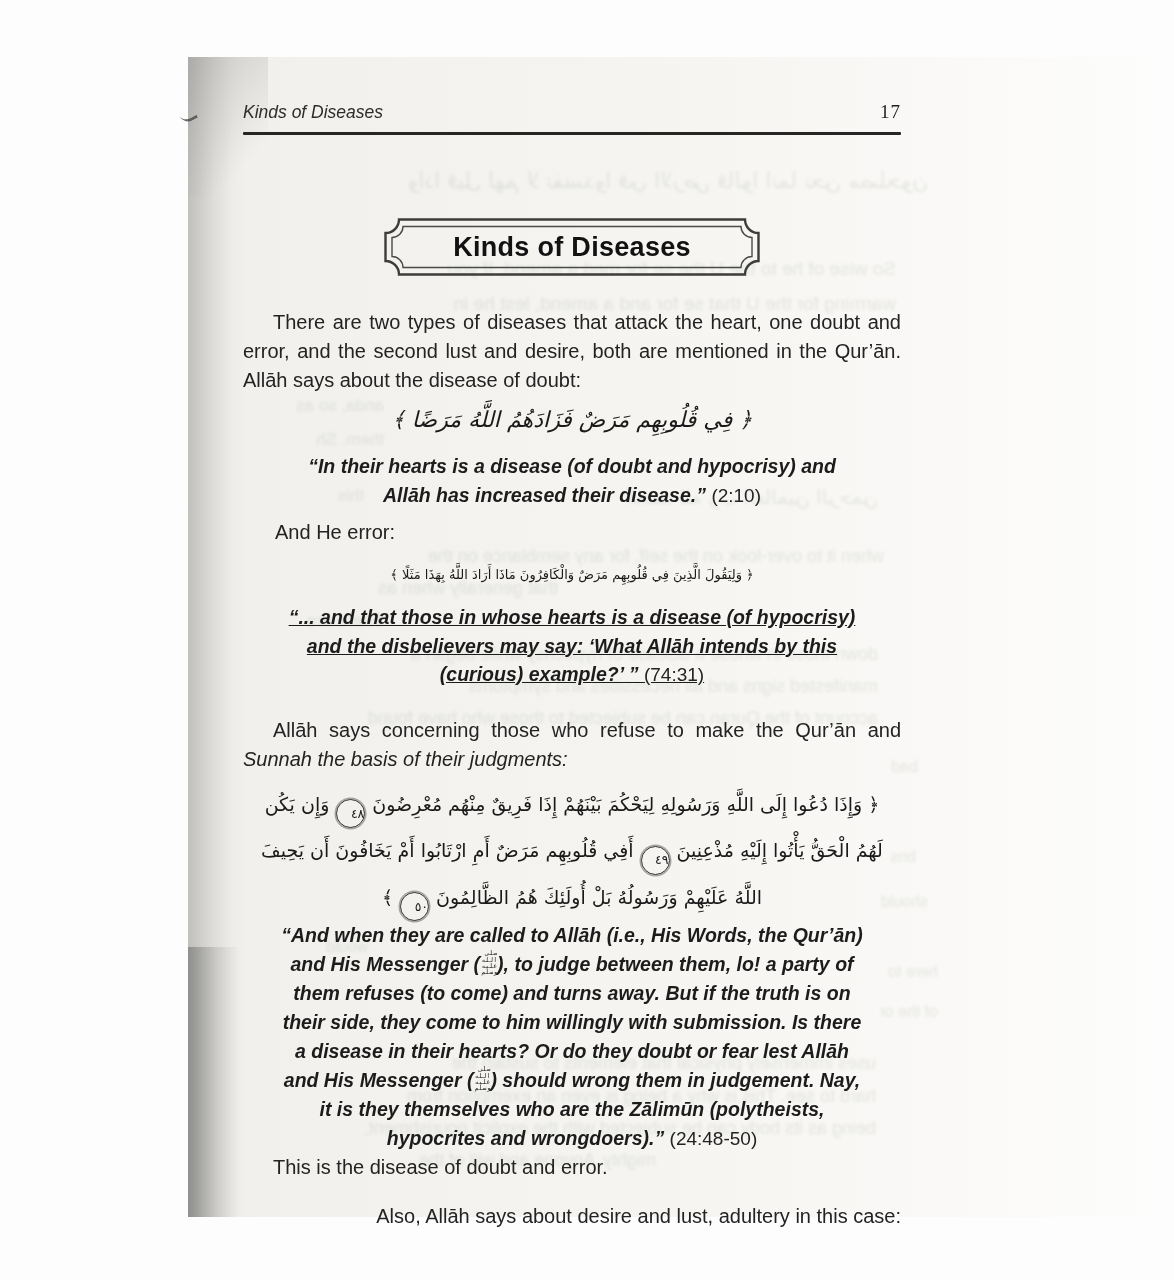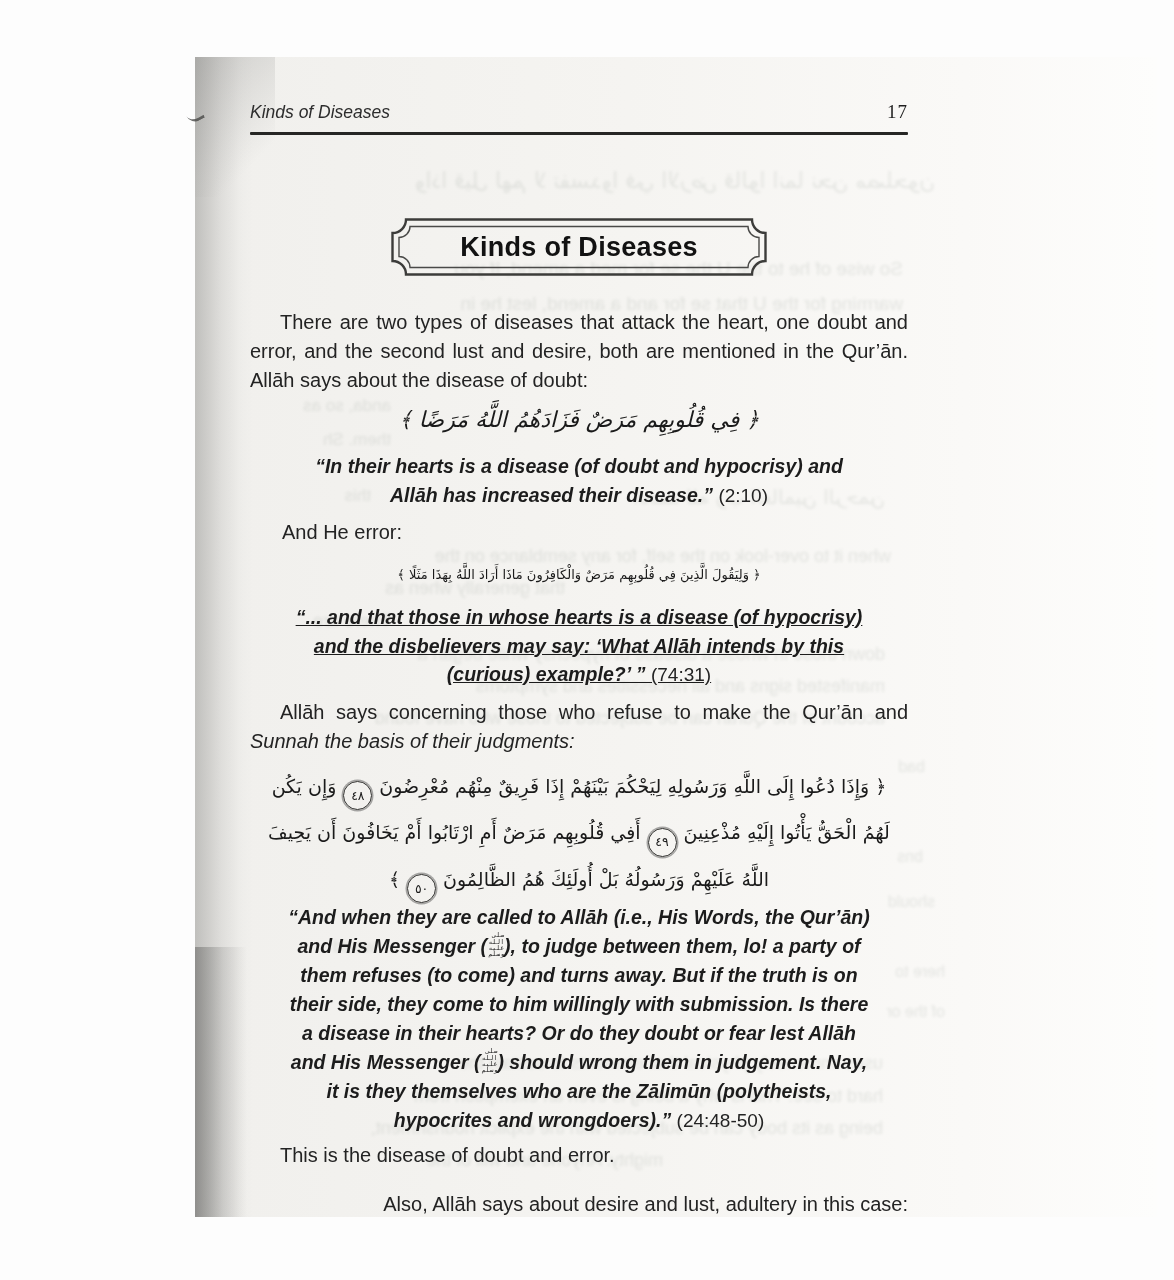--- a/index.html
+++ b/index.html
@@ -1,21 +1,21 @@
 <!DOCTYPE html>
 <html><head>
 <meta charset="utf-8">
 <style>
   html,body{margin:0;padding:0;}
   body{
     width:1174px;height:1280px;background:#fdfdfd;overflow:hidden;position:relative;
     font-family:"Liberation Sans",sans-serif;color:#232323;
   }
   .page{
-    position:absolute;left:195px;top:57px;width:962px;height:1160px;
+    position:absolute;left:188px;top:57px;width:962px;height:1160px;
     background:linear-gradient(90deg,#e7e6e3 0%,#f1f0ed 5%,#f5f4f1 45%,#faf9f7 80%,#fdfdfc 100%);
   }
   .edge-left{position:absolute;left:0;top:0;bottom:0;width:58px;pointer-events:none;
     background:linear-gradient(90deg,rgba(110,110,108,.32),rgba(150,150,148,.16) 45%,rgba(180,180,178,.06) 75%,transparent);}
   .edge-bl{position:absolute;left:0;bottom:0;width:52px;height:270px;pointer-events:none;
     background:linear-gradient(90deg,rgba(75,75,73,.42),rgba(120,120,118,.2) 55%,transparent);}
   .smudge-tl{position:absolute;left:0;top:0;width:80px;height:140px;pointer-events:none;
     background:linear-gradient(135deg,rgba(120,120,118,.30),rgba(160,160,158,.12) 55%,transparent 75%);}
   .mark-left{position:absolute;left:-8px;top:52px;width:16px;height:10px;
     border-bottom:3px solid #4a4a48;border-radius:0 0 0 10px;transform:rotate(-28deg);opacity:.8;}
@@ -36,31 +36,31 @@
   .justify{text-align:justify;}
   .indent{text-indent:30px;}
   .lead{padding-left:32px;}
   .it{font-style:italic;}
   .mt-para1{margin-top:31px;}
   .mt-a1{margin-top:5px;}
   .mt-q1{margin-top:12px;}
   .mt-lead{margin-top:8px;}
   .mt-a2{margin-top:8px;}
   .mt-q2{margin-top:8px;}
-  .mt-p2{margin-top:8px;}
+  .mt-p2{margin-top:26px;}
   .mt-ab{margin-top:8px;}
   .mt-q3{margin-top:0px;}
-  .mt-p3{margin-top:6px;}
+  .mt-p3{}
   .mt-p4{margin-top:20px;text-align:right;}
   .arabic{font-family:"DejaVu Sans",sans-serif;text-align:center;color:#1a1a1a;white-space:nowrap;}
   .arabic-one{font-size:22px;line-height:40px;font-style:italic;}
   .arabic-one-long{font-size:13px;line-height:40px;}
   .arabic-block .aline{font-family:"DejaVu Sans",sans-serif;font-size:19px;line-height:44px;
     text-align:center;color:#1a1a1a;white-space:nowrap;}
-  .ayah{display:inline-flex;align-items:center;justify-content:center;width:27px;height:27px;
+  .ayah{display:inline-flex;align-items:center;width:27px;height:27px;
     border:1.6px solid #2e2e2c;border-radius:50%;box-shadow:0 0 0 1.5px rgba(46,46,44,.4);
     font-size:12.5px;margin:0 7px;vertical-align:-7px;}
   .quote{font-style:italic;font-weight:bold;font-size:19.5px;line-height:28.5px;text-align:center;
     margin-left:auto;margin-right:auto;color:#1c1c1c;}
   .q1{width:566px;}
   .q2{width:600px;text-decoration:underline;}
   .q3{width:592px;line-height:29px;}
   .qref{font-style:normal;font-weight:normal;font-size:19px;color:#232323;}
   .saw{display:inline-block;width:17px;font-size:6.5px;line-height:.95;vertical-align:-3px;
     font-family:Liberation Mono, monospace;color:#222;white-space:normal;text-align:right;

